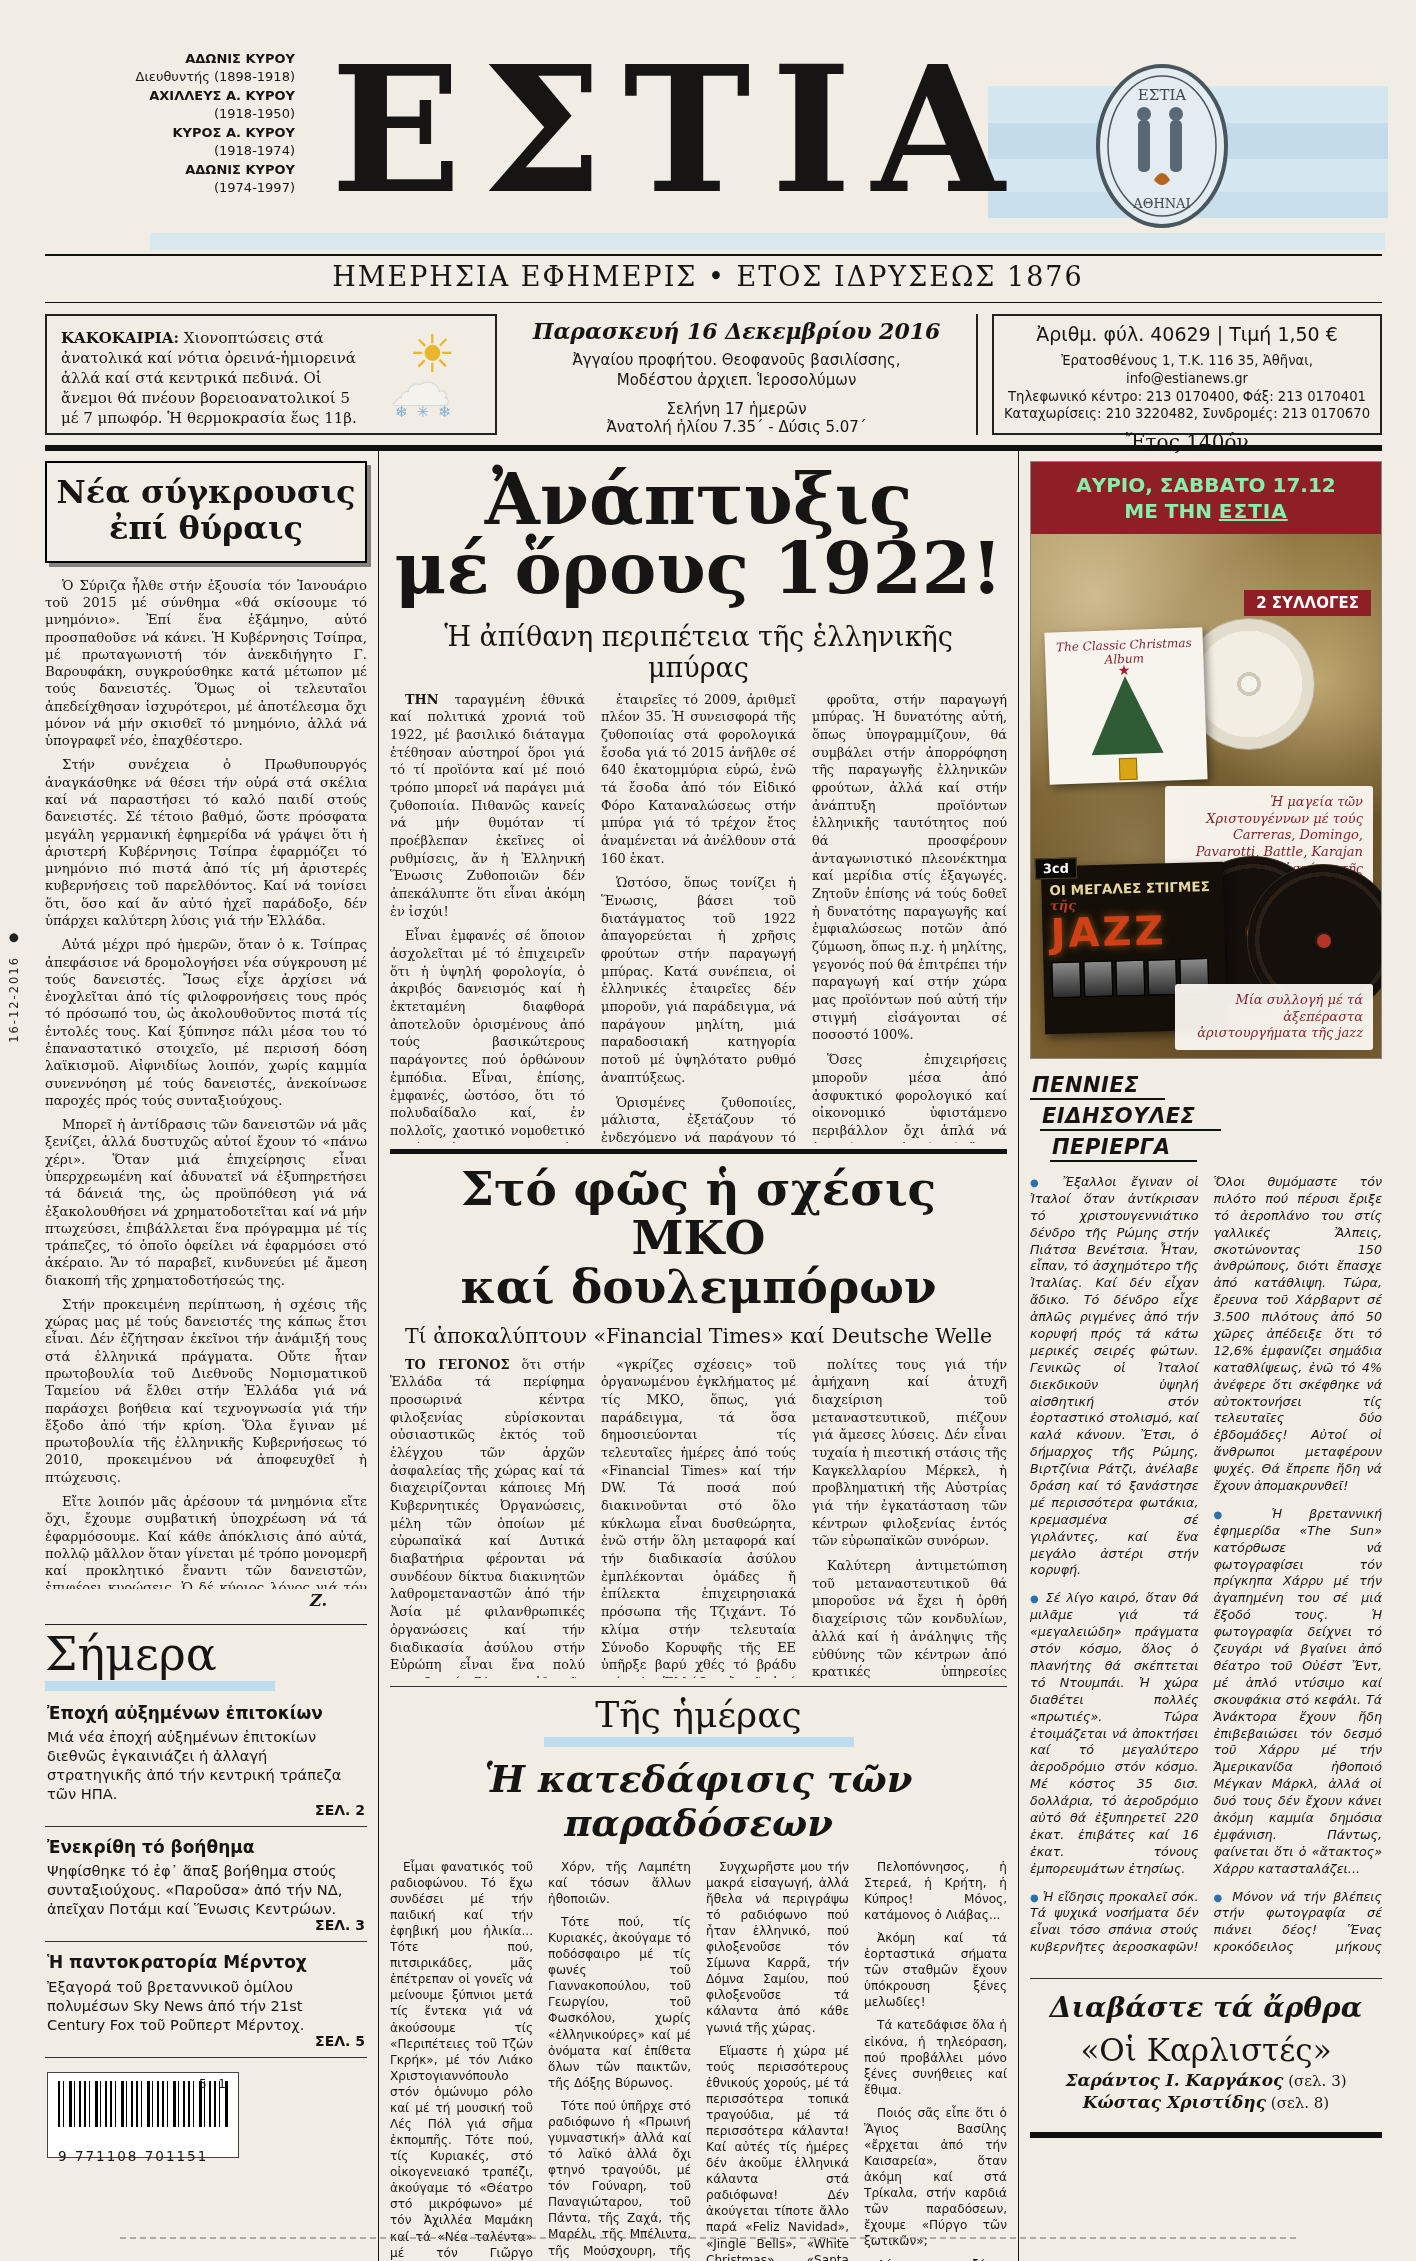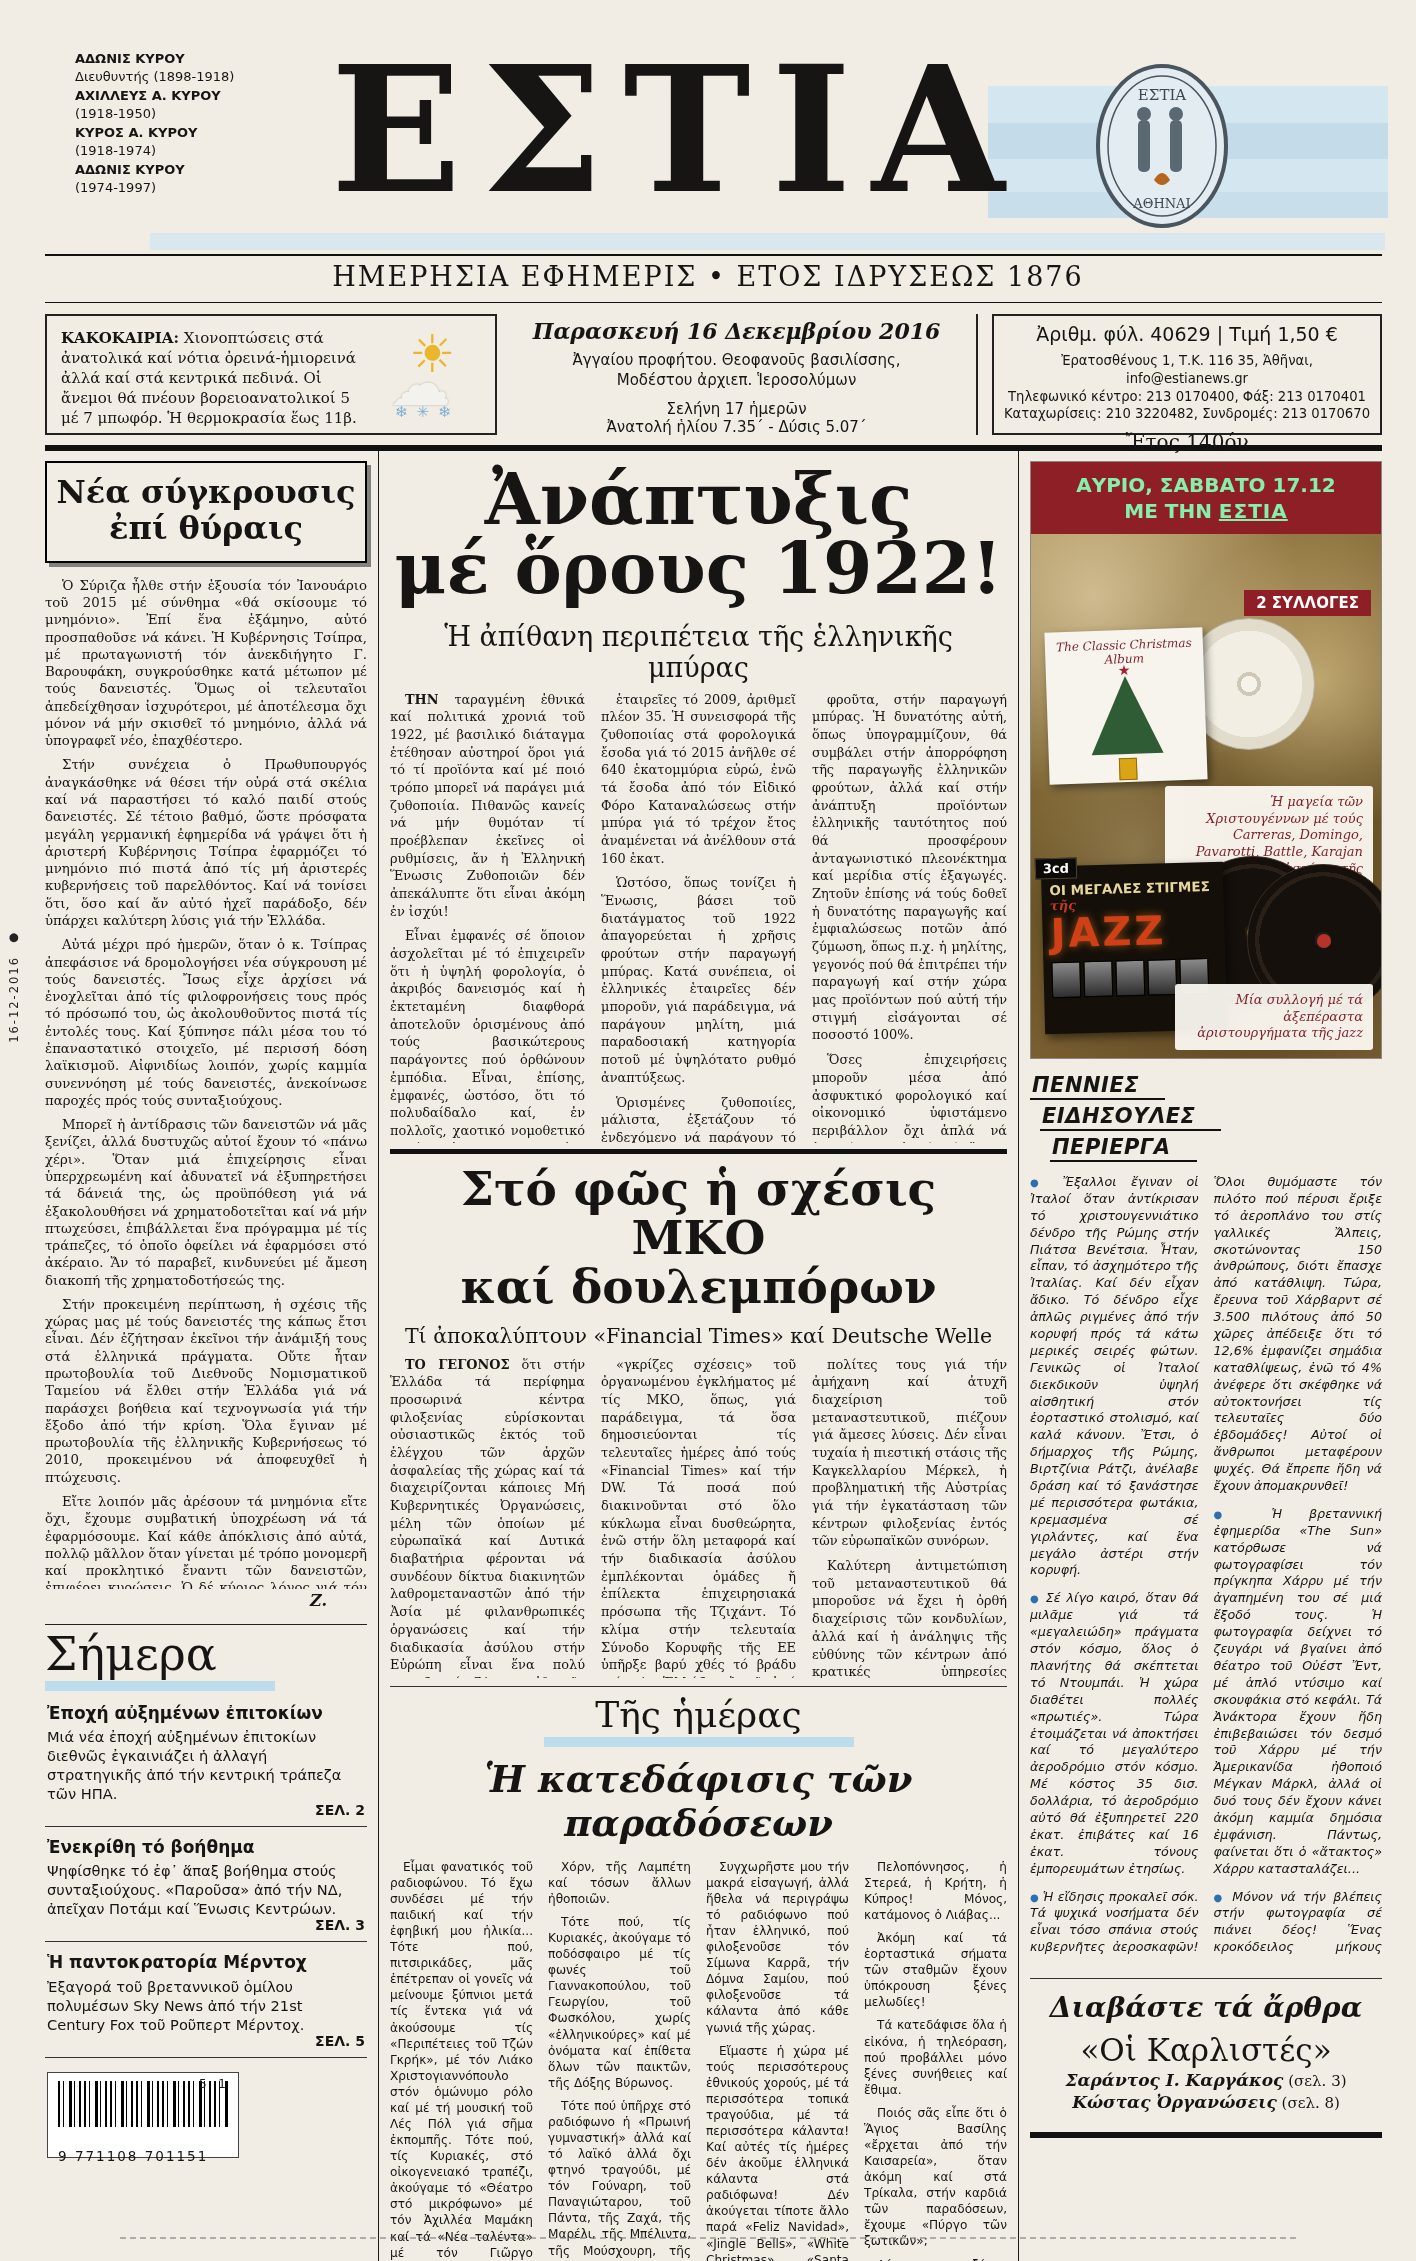--- a/index.html
+++ b/index.html
@@ -12,21 +12,21 @@
   }
   *{box-sizing:border-box;margin:0;padding:0;}
   body{background:#cfcdc6;font-family:var(--serif);color:var(--ink);}
   .page{position:relative;width:1416px;height:2261px;margin:0 auto;background:var(--paper);overflow:hidden;}
 
   
   .masthead{position:relative;height:305px;}
   .ghost-band{position:absolute;right:28px;top:86px;width:400px;height:132px;
     background:linear-gradient(#cfe5f1 0 28%,#bcd9ea 28% 55%,#cfe5f1 55% 80%,#c2dcec 80%);opacity:.85;}
   .ghost-strip{position:absolute;left:150px;top:233px;width:1235px;height:17px;background:#cfe6f2;opacity:.75;}
-  .editors{position:absolute;left:75px;top:50px;width:220px;text-align:left;
+  .editors{position:absolute;left:75px;top:50px;width:220px;text-align:right;
     font-family:var(--sans);font-size:13px;line-height:1.42;}
   .editors .nm{font-weight:bold;}
   .logo{position:absolute;left:292px;top:42px;width:772px;text-align:center;
     font-family:var(--serif);font-weight:bold;font-size:168px;line-height:1;
     letter-spacing:20px;transform:scale(1.02,1.04);transform-origin:center top;}
   .emblem{position:absolute;right:186px;top:62px;width:136px;height:168px;z-index:2;}
   .rule1{position:absolute;left:45px;right:34px;top:254px;border-top:2px solid #111;}
   .tagline{position:absolute;left:0;right:0;top:261px;text-align:center;z-index:2;
     font-family:var(--serif);font-size:27px;letter-spacing:2px;}
   .rule2{position:absolute;left:45px;right:34px;top:302px;border-top:1px solid #111;}
@@ -425,20 +425,20 @@
           <p class="pitem">Ἡ εἴδησις προκαλεῖ σόκ. Τά ψυχικά νοσήματα δέν εἶναι τόσο σπάνια στούς κυβερνῆτες ἀεροσκαφῶν! Ὅλοι θυμόμαστε τόν πιλότο πού πέρυσι ἔριξε τό ἀεροπλάνο του στίς γαλλικές Ἄλπεις, σκοτώνοντας 150 ἀνθρώπους, διότι ἔπασχε ἀπό κατάθλιψη. Τώρα, ἔρευνα τοῦ Χάρβαρντ σέ 3.500 πιλότους ἀπό 50 χῶρες ἀπέδειξε ὅτι τό 12,6% ἐμφανίζει σημάδια καταθλίψεως, ἐνῶ τό 4% ἀνέφερε ὅτι σκέφθηκε νά αὐτοκτονήσει τίς τελευταῖες δύο ἑβδομάδες! Αὐτοί οἱ ἄνθρωποι μεταφέρουν ψυχές. Θά ἔπρεπε ἤδη νά ἔχουν ἀπομακρυνθεῖ!</p>
           <p class="pitem">Ἡ βρεταννική ἐφημερίδα «The Sun» κατόρθωσε νά φωτογραφίσει τόν πρίγκηπα Χάρρυ μέ τήν ἀγαπημένη του σέ μιά ἔξοδό τους. Ἡ φωτογραφία δείχνει τό ζευγάρι νά βγαίνει ἀπό θέατρο τοῦ Οὐέστ Ἔντ, μέ ἁπλό ντύσιμο καί σκουφάκια στό κεφάλι. Τά Ἀνάκτορα ἔχουν ἤδη ἐπιβεβαιώσει τόν δεσμό τοῦ Χάρρυ μέ τήν Ἀμερικανίδα ἠθοποιό Μέγκαν Μάρκλ, ἀλλά οἱ δυό τους δέν ἔχουν κάνει ἀκόμη καμμία δημόσια ἐμφάνιση. Πάντως, φαίνεται ὅτι ὁ «ἄτακτος» Χάρρυ κατασταλάζει...</p>
           <p class="pitem">Μόνον νά τήν βλέπεις στήν φωτογραφία σέ πιάνει δέος! Ἕνας κροκόδειλος μήκους πέντε μέτρων καί βάρους ἑνός τόνου ἐνετοπίσθη σέ ἕνα κανάλι στήν Σρί Λάνκα, ἐκεῖ ὅπου ἔπαιζαν παιδιά... Εἰκάζεται ὅτι πῆγε ἐκεῖ γιά νά βρεῖ φαγητό. Τό ὁποῖο, εὐτυχῶς, δέν βρῆκε μεταξύ τῶν παιδιῶν...</p>
         </div>
       </section>
 
       <section class="readbox">
         <div class="rb-title">Διαβάστε τά ἄρθρα</div>
         <div class="rb-item-title">«Οἱ Καρλιστές»</div>
         <div class="rb-author"><span>Σαράντος Ι. Καργάκος</span><span class="pg"> (σελ. 3)</span></div>
-        <div class="rb-author"><span>Κώστας Ὀργανώσεις</span><span class="pg"> (σελ. 8)</span></div>
+        <div class="rb-author"><span>Κώστας Χριστίδης</span><span class="pg"> (σελ. 8)</span></div>
       </section>
       <div class="rail-bottom-rule"></div>
     </div>
   </div>
 
   <div class="perforation"></div>
 </div>
 
 </body></html>

